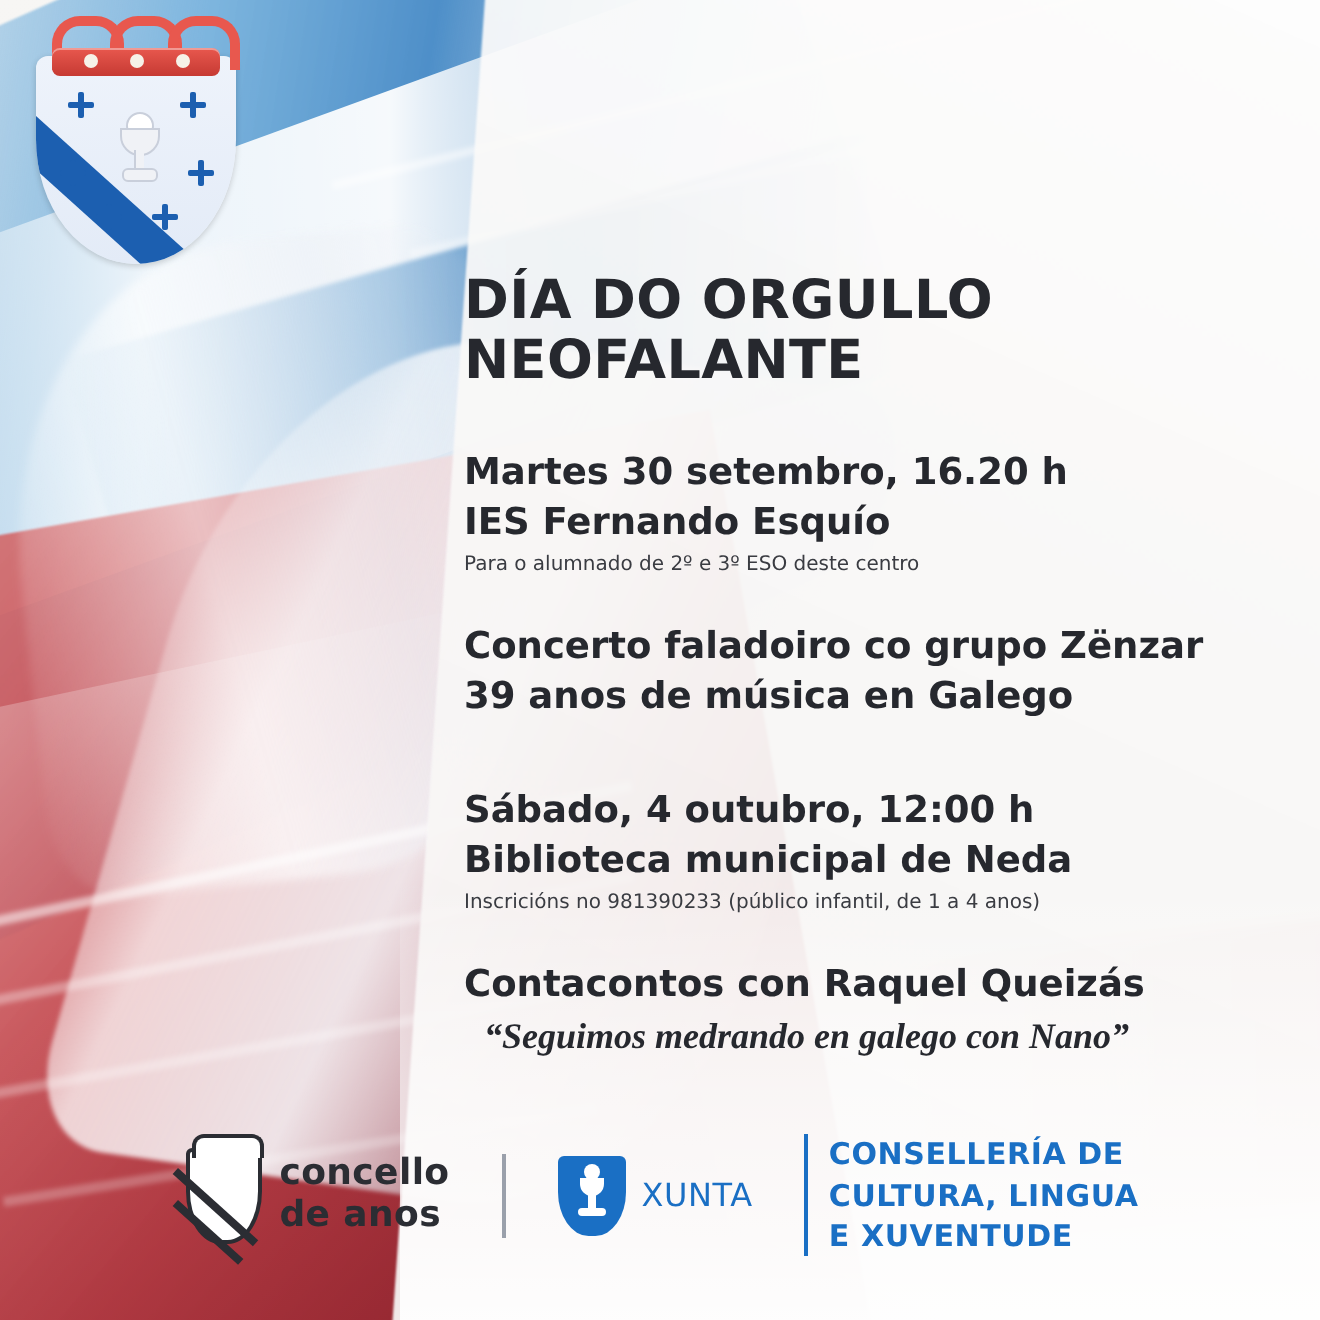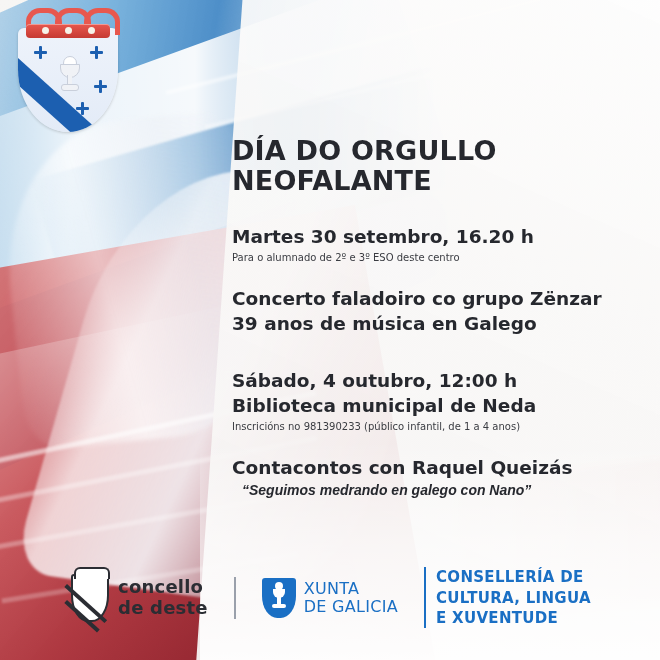--- a/index.html
+++ b/index.html
@@ -300,24 +300,24 @@
     line-height: 1.35;
     color: #26282e;
   }
   .line-small {
     font-family: "DejaVu Sans", sans-serif;
     font-size: 10px;
     line-height: 1.5;
     color: #3a3c42;
   }
   .line-italic {
-    font-family: Liberation Sans, sans-serif;
+    font-family: Liberation Serif, serif;
     font-weight: bold;
     font-style: italic;
-    font-size: 14px;
+    font-size: 18px;
     line-height: 1.35;
     color: #26282e;
     padding-left: 10px;
   }
   .gap-lg { height: 10px; }
 
   
   .footer {
     position: absolute;
     left: 2px;
@@ -506,20 +506,21 @@
         <div class="gem g2"></div>
         <div class="gem g3"></div>
     </div>
   </div>
 
   <div class="content">
     <h1 class="headline">DÍA DO ORGULLO NEOFALANTE</h1>
 
     <div class="block">
       <div class="line-strong">Martes 30 setembro, 16.20 h</div>
+      <div class="line-strong">IES Fernando Esquío</div>
       <div class="line-small">Para o alumnado de 2º e 3º ESO deste centro</div>
     </div>
 
     <div class="block">
       <div class="line-strong">Concerto faladoiro co grupo Zënzar</div>
       <div class="line-strong">39 anos de música en Galego</div>
     </div>
 
     <div class="gap-lg"></div>
 
@@ -539,37 +540,36 @@
 
     <div class="logo-concello">
       <div class="concello-shield">
         <div class="outline"></div>
         <div class="crown"></div>
         <div class="diag"></div>
         <div class="diag2"></div>
       </div>
       <div class="concello-text">
         <div>concello</div>
-        <div>de deste</div>
+        <div>de anos</div>
       </div>
     </div>
 
     <div class="divider-bar"></div>
 
     <div class="logo-xunta">
       <div class="xunta-mark">
         <div class="sh"></div>
         <div class="host"></div>
         <div class="cup"></div>
         <div class="stem"></div>
         <div class="foot"></div>
       </div>
       <div class="xunta-text">
         <div class="l1">XUNTA</div>
-        <div class="l2">DE GALICIA</div>
       </div>
     </div>
 
     <div class="conselleria">
       <div>CONSELLERÍA DE</div>
       <div>CULTURA, LINGUA</div>
       <div>E XUVENTUDE</div>
     </div>
 
   </div>

